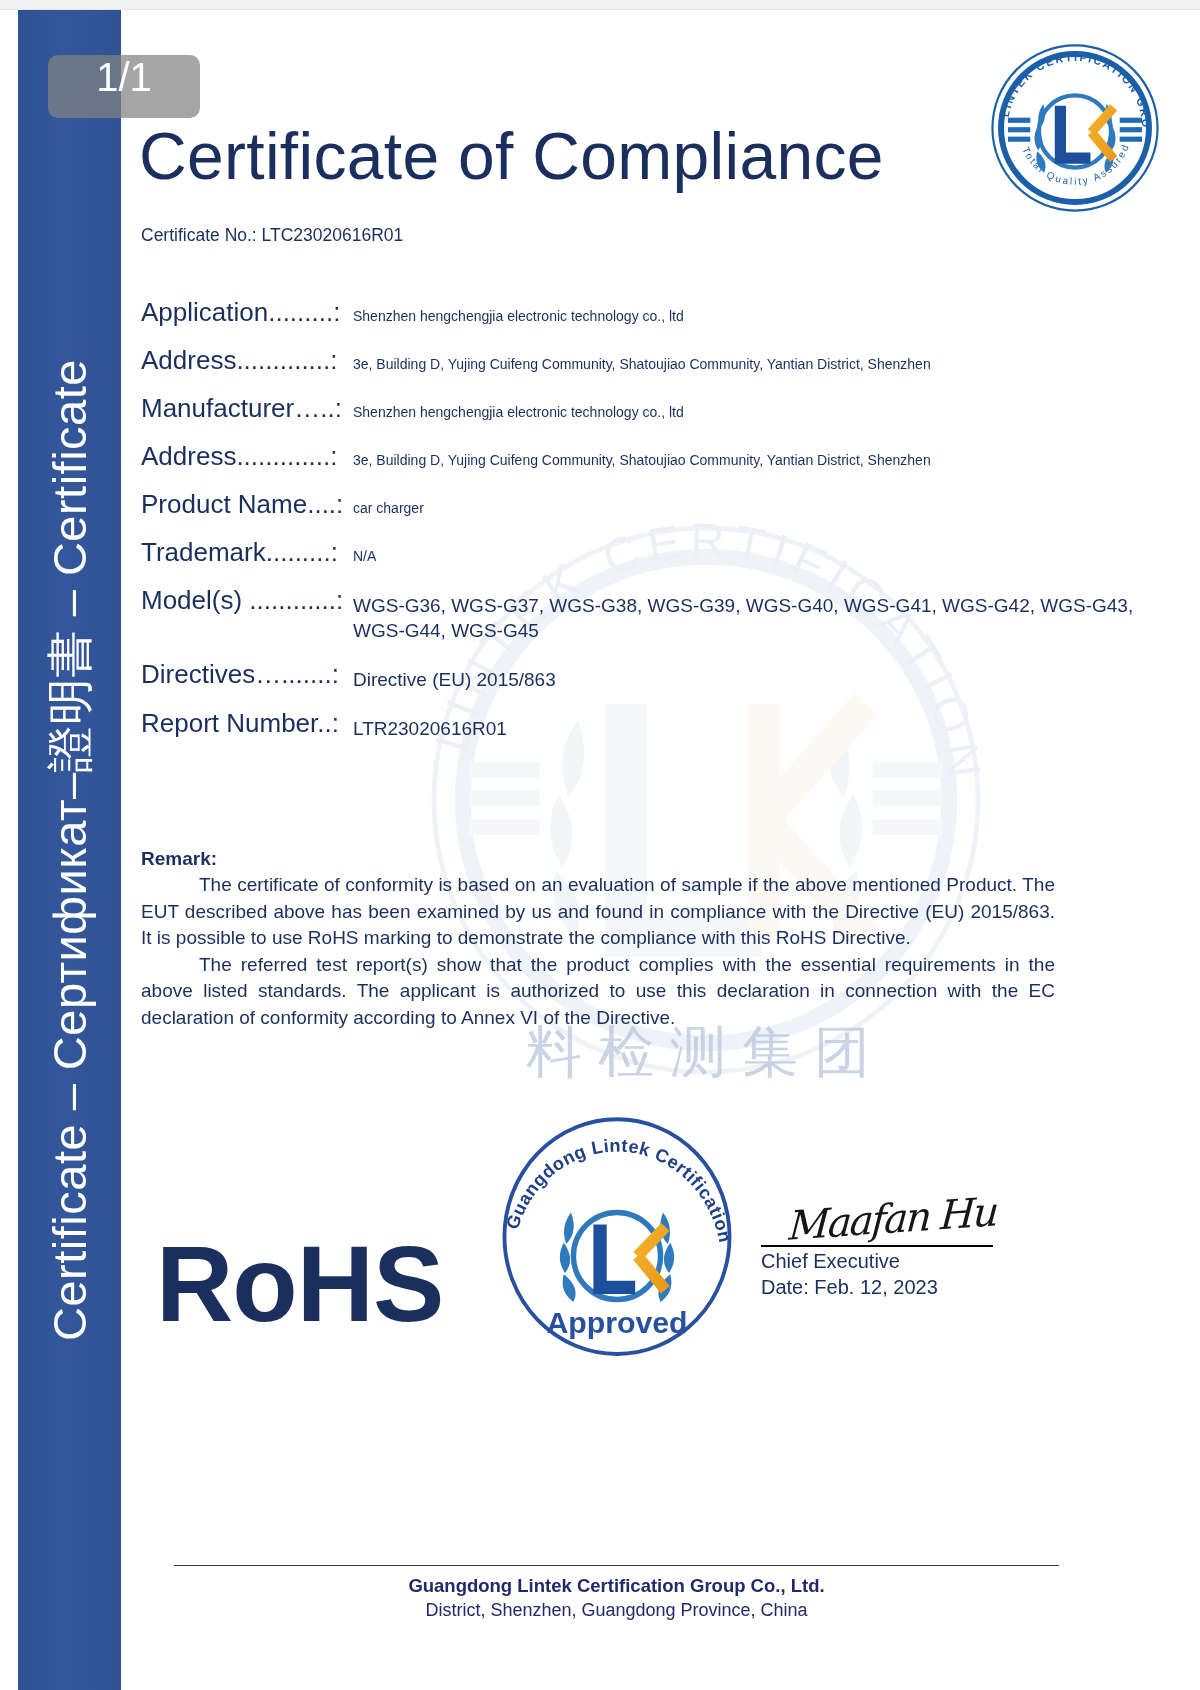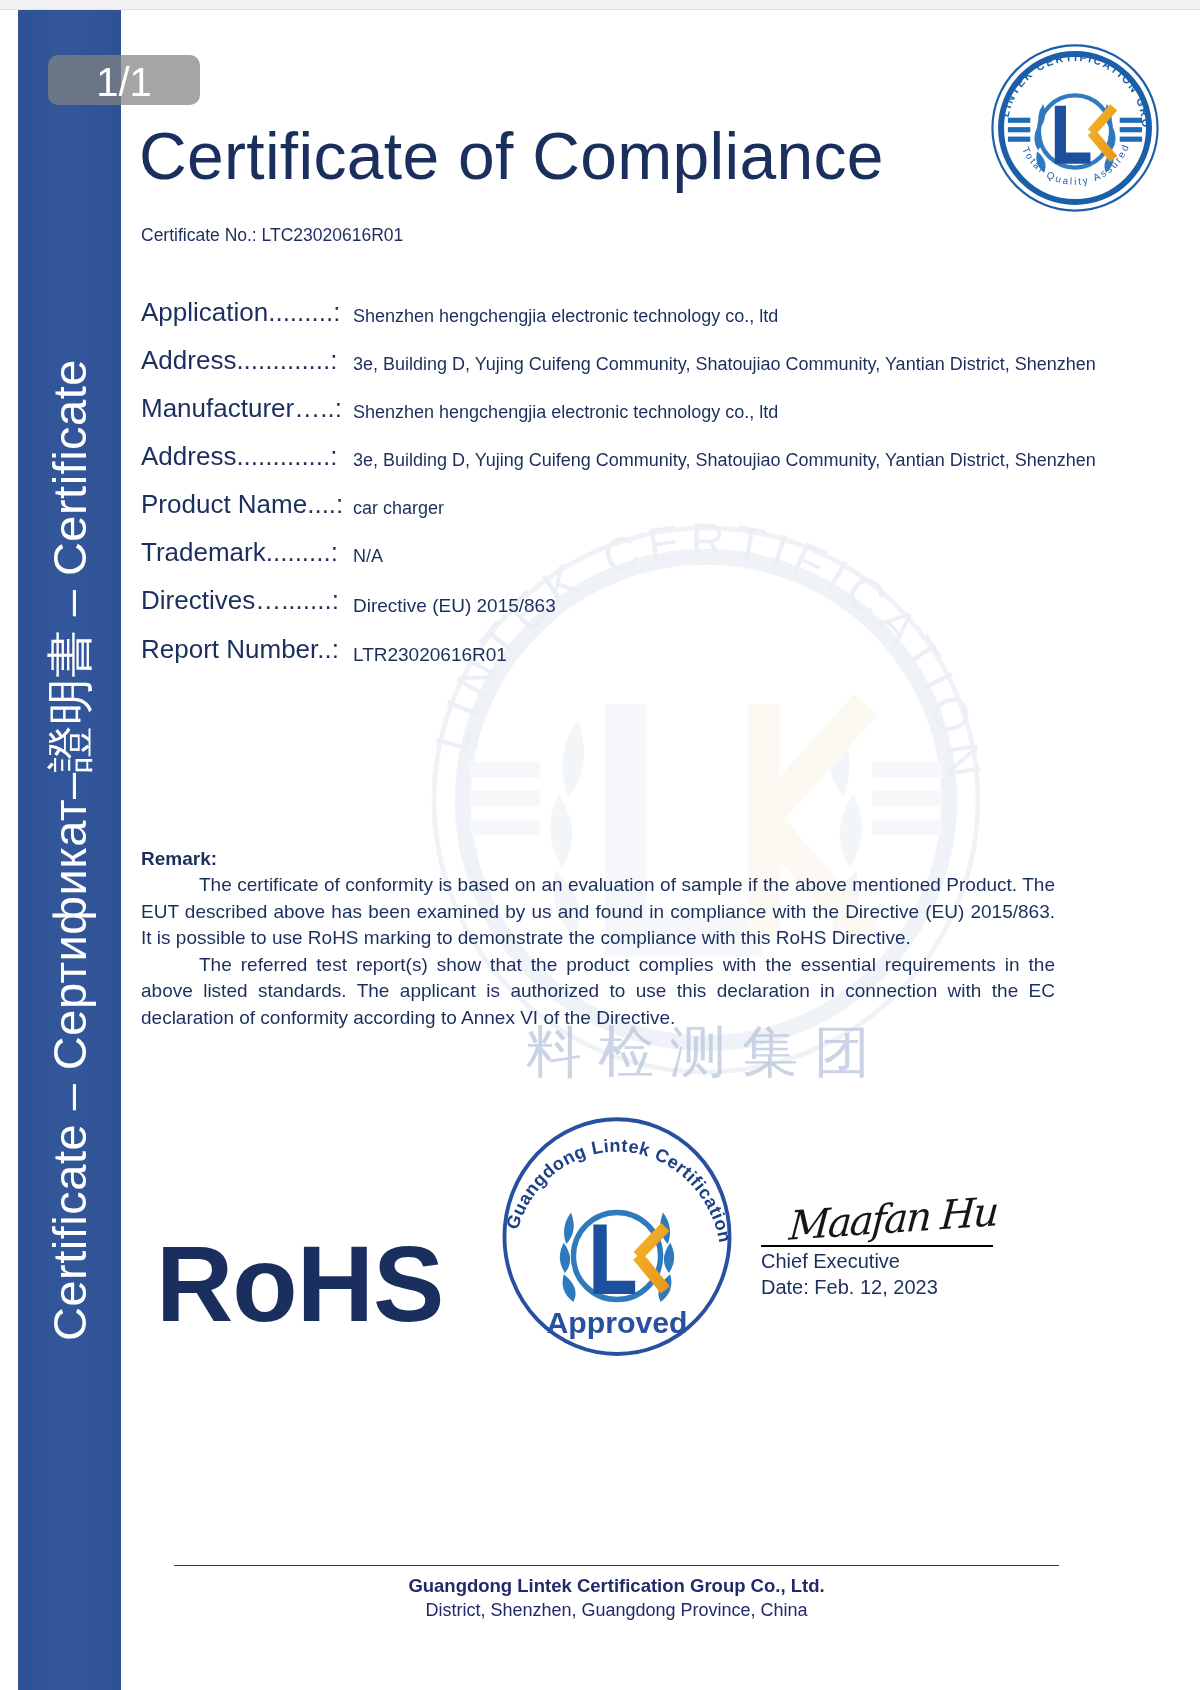--- a/index.html
+++ b/index.html
@@ -40,27 +40,27 @@
     color: #ffffff;
     font-size: 47px;
     letter-spacing: 0.5px;
     font-family: "Liberation Sans", sans-serif;
   }
 
   
   .page-badge {
     position: absolute;
     top: 55px; left: 48px;
-    width: 152px; height: 50px;
+    width: 152px; height: 63px;
     background: rgba(130,130,130,0.72);
     border-radius: 10px;
     color: #ffffff;
     font-size: 40px;
     display: flex;
-    align-items: flex-end;
+    align-items: flex-start;
     justify-content: center;
     z-index: 30;
   }
 
   
   .content {
     position: absolute;
     left: 136px; top: 10px;
     width: 1045px; height: 1680px;
   }
@@ -101,21 +101,21 @@
   }
   .field-label {
     width: 212px;
     flex: 0 0 212px;
     font-size: 26px;
     color: #1b2f5e;
     line-height: 34px;
     white-space: nowrap;
   }
   .field-value {
-    font-size: 18px;
+    font-size: 14px;
     color: #1b2f5e;
     line-height: 22px;
     padding-top: 10px;
     max-width: 790px;
   }
   .field-value.big  { font-size: 19px; line-height: 25px; }
 
   
   .remark {
     position: absolute;
@@ -334,20 +334,24 @@
         </div>
         <div class="field-row">
           <div class="field-label">Product Name....:</div>
           <div class="field-value">car charger</div>
         </div>
         <div class="field-row">
           <div class="field-label">Trademark.........:</div>
           <div class="field-value">N/A</div>
         </div>
         <div class="field-row">
+          <div class="field-label">Model(s) ............:</div>
+          <div class="field-value big">WGS-G36, WGS-G37, WGS-G38, WGS-G39, WGS-G40, WGS-G41, WGS-G42, WGS-G43, WGS-G44, WGS-G45</div>
+        </div>
+        <div class="field-row">
           <div class="field-label">Directives….......:</div>
           <div class="field-value big">Directive (EU) 2015/863</div>
         </div>
         <div class="field-row">
           <div class="field-label">Report Number..:</div>
           <div class="field-value big">LTR23020616R01</div>
         </div>
       </div>
 
       <div class="remark">

